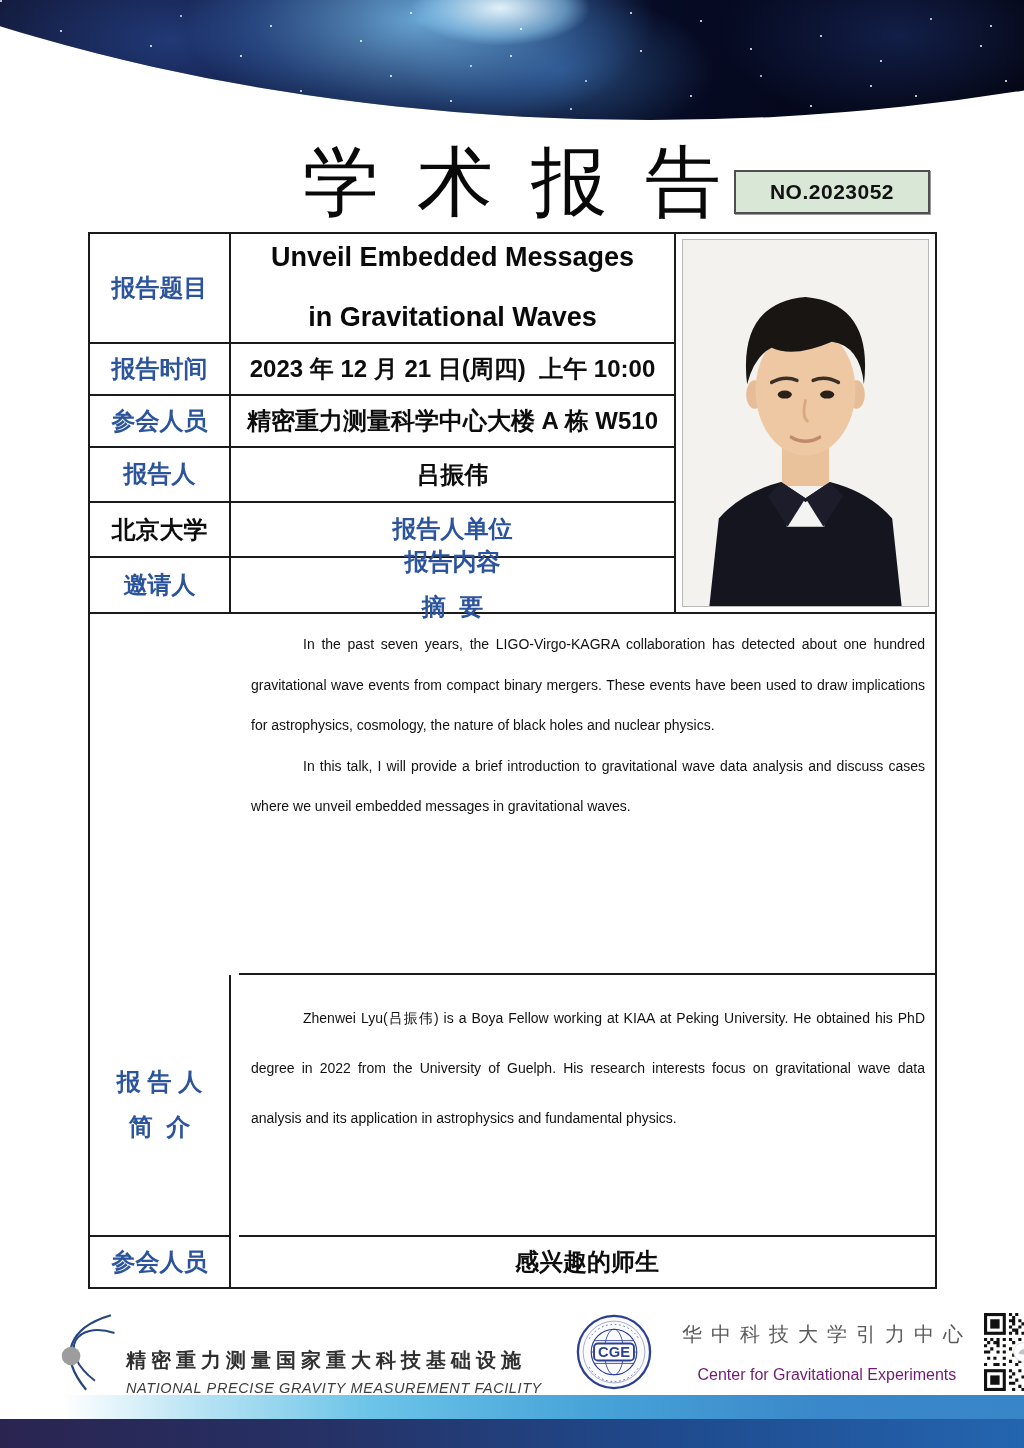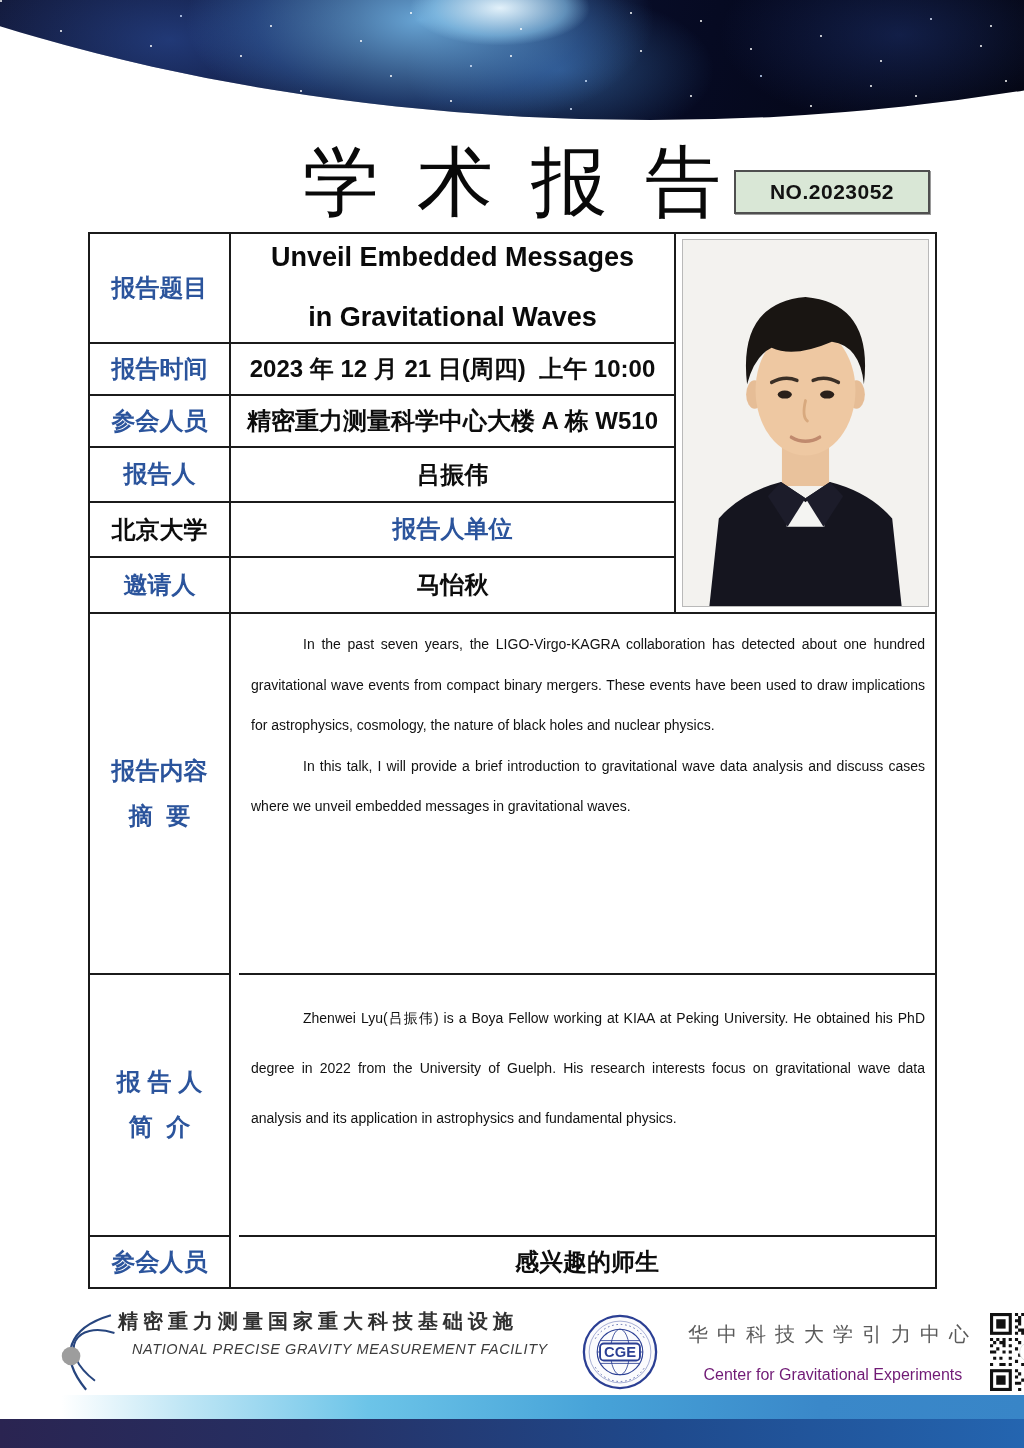--- a/index.html
+++ b/index.html
@@ -61,24 +61,24 @@
   .span-cell { grid-column:2 / 4; border-right:none; }
   .text-cell { display:block; padding:10px 10px 0 12px; font-size:14px; color:#111;margin-left:8px; }
   .text-cell p { text-align:justify; text-indent:52px; }
   .abstract-cell p { line-height:40.5px; }
   .bio-cell { padding-top:18px; }
   .bio-cell p { line-height:50px; }
   .participants-value { font-weight:bold; font-size:24px; color:#0d0d0d;margin-left:8px; }
 
   
   .footer { position:absolute; top:1300px; left:0; width:1024px; height:104px; display:flex; align-items:center; padding:0 16px 0 56px; }
-  .facility { display:flex; align-items:flex-start; gap:0; }
+  .facility { display:flex; align-items:flex-end; gap:8px; }
   .swoosh { width:62px; height:88px; flex:0 0 auto; }
   .facility-cn { font-size:20px; font-weight:bold; color:#303030; letter-spacing:5px; white-space:nowrap; }
-  .facility-en { font-size:14.5px; font-style:italic; color:#3c3c3c; letter-spacing:0.6px; margin-top:6px; white-space:nowrap;margin-left:14px; }
+  .facility-en { font-size:14.5px; font-style:italic; color:#3c3c3c; letter-spacing:0.6px; margin-top:6px; white-space:nowrap; }
   .cge { display:flex; align-items:center; gap:30px; margin-left:34px;text-align:center; }
   .seal { width:76px; height:76px; flex:0 0 auto; }
   .cge-cn { font-size:20px; color:#5a5a5a; letter-spacing:9px; white-space:nowrap; }
   .cge-en { font-size:16px; color:#701a75; margin-top:18px; white-space:nowrap; }
   .vdivider { width:1px; height:86px; background:#c9c9c9; margin-left:auto; margin-right:12px; }
   .qr { width:78px; height:78px; flex:0 0 auto; }
 
   
   .band-light { position:absolute; left:0; top:1395px; width:1024px; height:24px;
     background:linear-gradient(90deg,#ffffff 6%, #bfe6f5 18%, #6cc4e8 36%, #47a3d8 58%, #3a88c9 80%, #3885c7 100%); }
@@ -136,21 +136,20 @@
     <div class="cell label-cell">参会人员</div>
     <div class="cell value-cell">精密重力测量科学中心大楼 A 栋 W510</div>
 
     <div class="cell label-cell">报告人</div>
     <div class="cell value-cell">吕振伟</div>
 
     <div class="cell value-cell">北京大学</div>
     <div class="cell label-cell">报告人单位</div>
 
     <div class="cell label-cell">邀请人</div>
-    <div class="cell value-cell">马怡秋</div>
 
     <div class="cell label-cell">
       <span class="label-line">报告内容</span>
       <span class="label-line">摘  要</span>
     </div>
     <div class="cell span-cell text-cell abstract-cell">
       <p>In the past seven years, the LIGO-Virgo-KAGRA collaboration has detected about one hundred gravitational wave events from compact binary mergers. These events have been used to draw implications for astrophysics, cosmology, the nature of black holes and nuclear physics.</p>
       <p>In this talk, I will provide a brief introduction to gravitational wave data analysis and discuss cases where we unveil embedded messages in gravitational waves.</p>
     </div>
 

